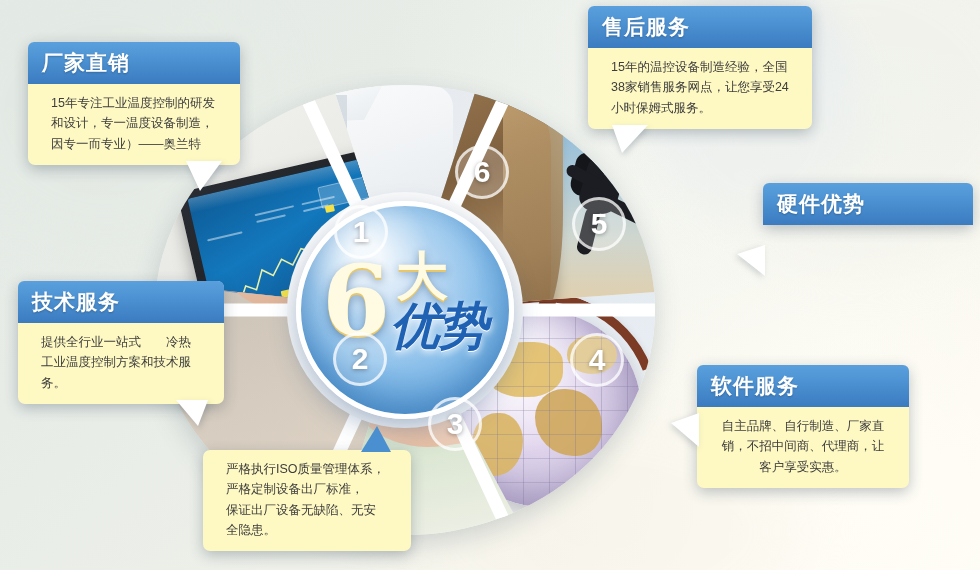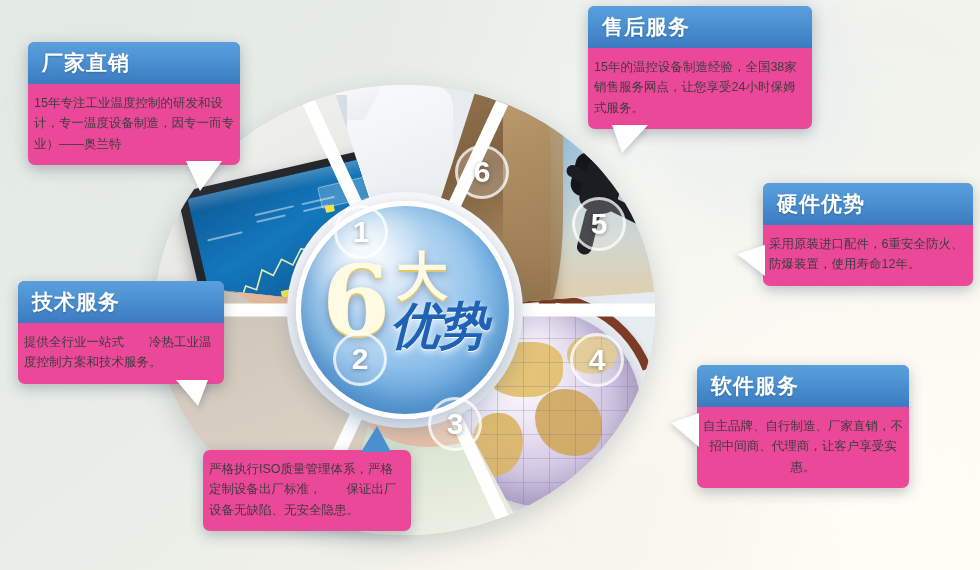--- a/index.html
+++ b/index.html
@@ -174,27 +174,27 @@
 
   
   .badge { position:absolute; width:54px; height:54px; border-radius:50%;
     border:3px solid rgba(255,255,255,.72);
     background:rgba(255,255,255,.20);
     color:#ffffff; font-size:30px; font-weight:700;
     display:flex; align-items:center; justify-content:center;
     text-shadow:0 1px 4px rgba(0,0,0,.35); z-index:7; }
 
   
-  .card { position:absolute; border-radius:7px; background:#ec4899;
+  .card { position:absolute; border-radius:7px; background:#fef9c3;
     box-shadow:0 4px 14px rgba(40,60,80,.3); z-index:20; }
   .card-head { border-radius:6px 6px 0 0; padding:7px 14px;
     background:linear-gradient(180deg,#5ba0dd 0%,#4a8fd0 48%,#3b7bc0 100%);
     color:#ffffff; font-size:21px; font-weight:700; letter-spacing:1px;
     text-shadow:0 1px 2px rgba(0,0,0,.22); }
-  .card-body { padding:9px 6px 11px; color:#3d3d3d; font-size:12.5px; line-height:1.62; }
+  .card-body { padding:9px 23px 11px; color:#3d3d3d; font-size:12.5px; line-height:1.62; }
   .card-body.c { text-align:center; }
   .tail { position:absolute; width:0; height:0; }
 
   .c-team { left:28px; top:42px; width:212px; }
   .c-team .tail { right:18px; bottom:-26px;
     border-left:14px solid transparent; border-right:22px solid transparent;
     border-top:30px solid #ffffff; filter:drop-shadow(2px 3px 3px rgba(40,60,80,.22)); }
 
   .c-after { left:588px; top:6px; width:224px; }
   .c-after .tail { left:24px; bottom:-24px;
@@ -373,21 +373,20 @@
   </div>
 
   <div class="card c-after">
     <div class="card-head">售后服务</div>
     <div class="card-body">15年的温控设备制造经验，全国38家销售服务网点，让您享受24小时保姆式服务。</div>
     <div class="tail"></div>
   </div>
 
   <div class="card c-hard">
     <div class="card-head">硬件优势</div>
-    <div class="card-body">采用原装进口配件，6重安全防火、防爆装置，使用寿命12年。</div>
     <div class="tail"></div>
   </div>
 
   <div class="card c-tech">
     <div class="card-head">技术服务</div>
     <div class="card-body">提供全行业一站式　　冷热工业温度控制方案和技术服务。</div>
     <div class="tail"></div>
   </div>
 
   <div class="card c-soft">

